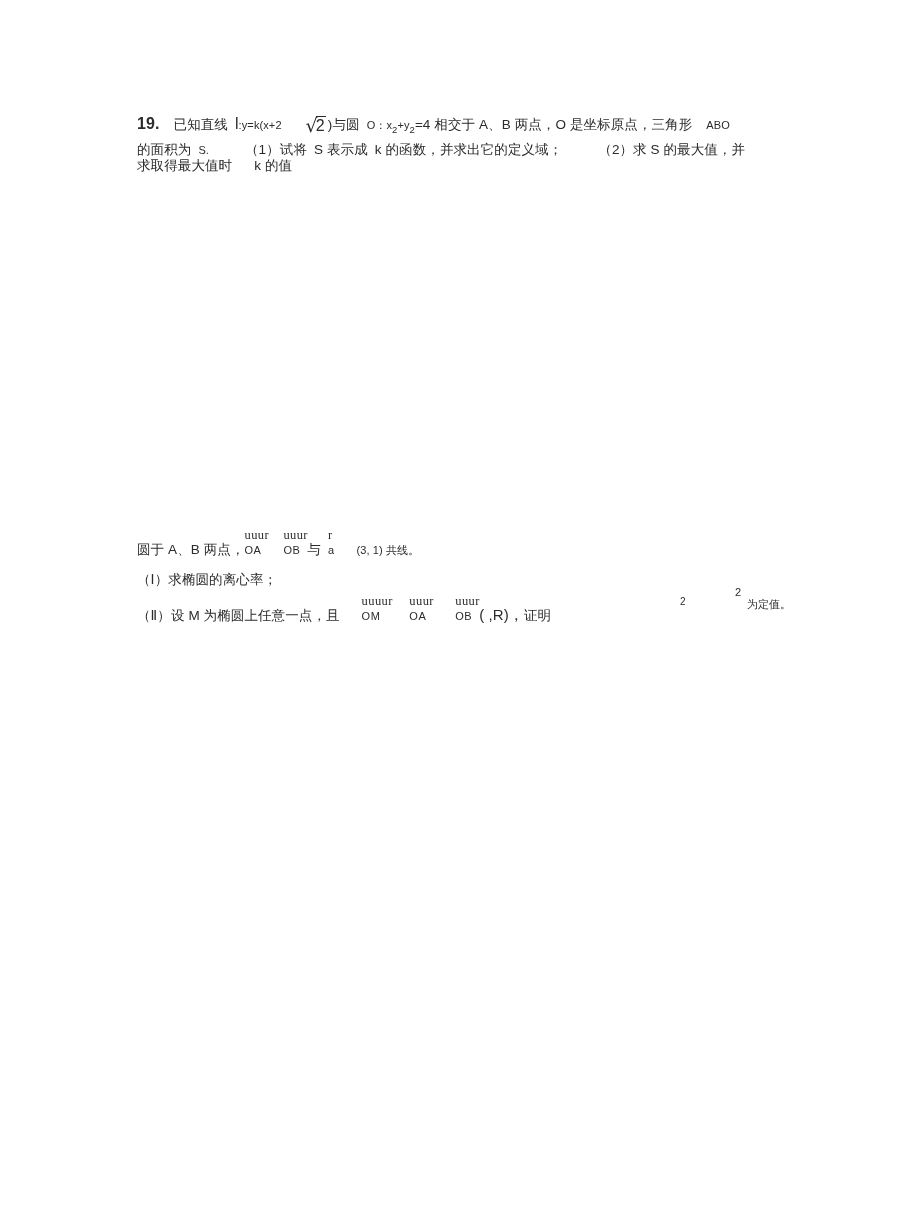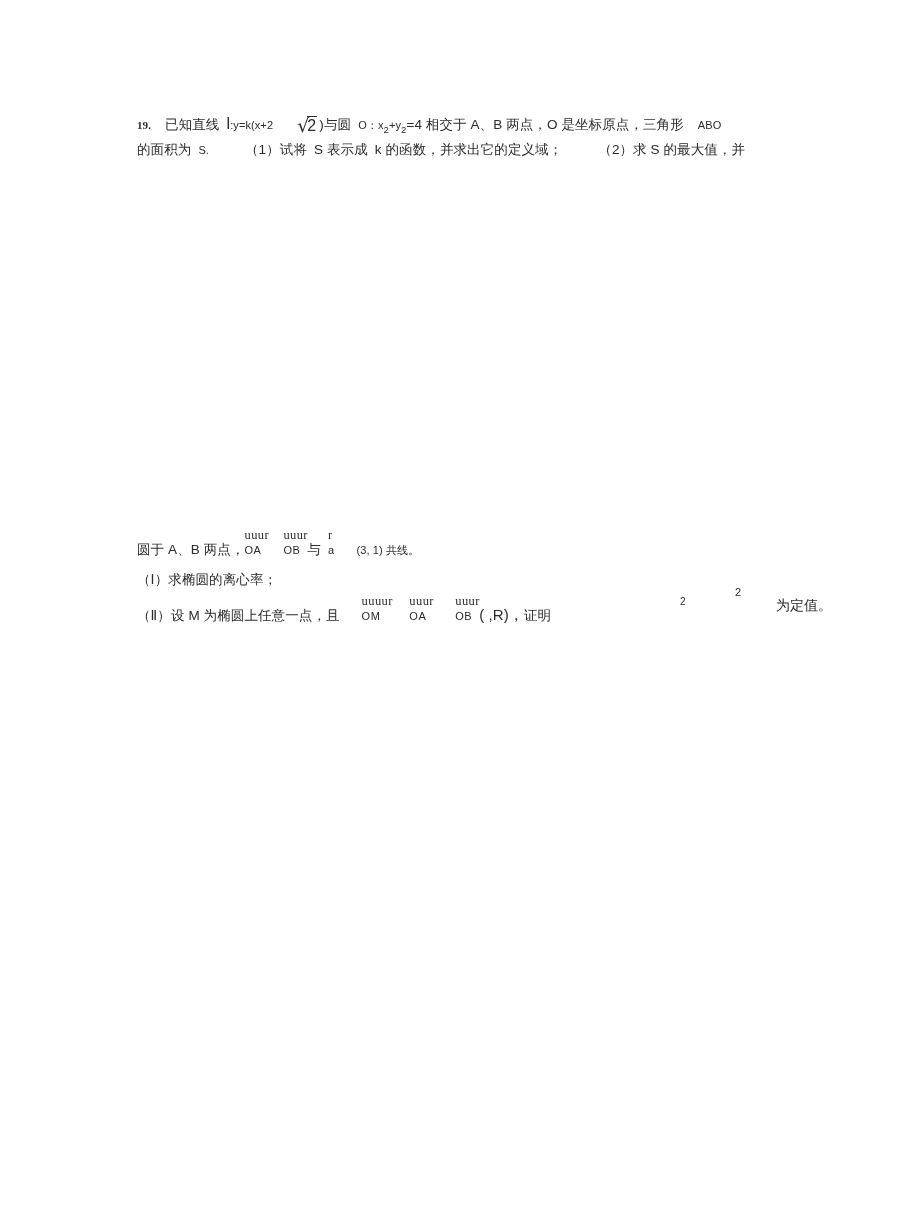--- a/index.html
+++ b/index.html
@@ -38,22 +38,21 @@
     color: #2b2b2b;
     letter-spacing: 0.1px;
   }
 
   .line.tall {
     line-height: 24px;
   }
 
   .num {
     font-weight: bold;
-    font-size: 11px;
-    font-family: Liberation Serif, serif;
+    font-size: 16px;
   }
 
   .latin {
     font-family: "Liberation Sans", "DejaVu Sans", sans-serif;
     font-size: 11px;
   }
 
   .big-latin {
     font-size: 11px;
     letter-spacing: 0.5px;
@@ -123,31 +122,32 @@
 <body>
 
 <div class="page">
 
   <div class="q-block" style="top:112px;">
 
     <div class="line tall"><span class="num">19.</span><span class="spacer-med"></span><span>已知直线</span><span class="spacer-sm"></span><span class="latin" style="font-size:16px;">l</span><span class="latin">:y=k(x+2</span><span class="spacer-wide"></span><span class="radical"><span class="rad-glyph">√</span><span class="rad-body">2</span></span><span>)与圆</span><span class="spacer-sm"></span><span class="latin">O：x</span><span class="sub">2</span><span class="latin">+y</span><span class="sub">2</span><span>=4 相交于 A、B 两点，O 是坐标原点，三角形</span><span class="spacer-med"></span><span class="latin">ABO</span></div>
 
     <div class="line" style="margin-top:3px;"><span>的面积为</span><span class="spacer-sm"></span><span class="latin">S.</span><span class="spacer-wide"></span><span class="spacer-med"></span><span>（1）试将</span><span class="spacer-sm"></span><span>S 表示成</span><span class="spacer-sm"></span><span>k 的函数，并求出它的定义域；</span><span class="spacer-wide"></span><span class="spacer-med"></span><span>（2）求 S 的最大值，并</span></div>
 
+    <div class="line"><span>求取得最大值时</span><span class="spacer-wide"></span><span>k 的值</span></div>
 
   </div>
 
   <div class="q-block" style="top:516px; width:700px;">
 
 
     <div class="line tall" style="margin-top:22px;"><span>圆于 A、B 两点，</span><span class="vec-wrap"><span class="vec-mark">uuur</span><span class="big-latin">OA</span></span><span class="spacer-wide"></span><span class="vec-wrap"><span class="vec-mark">uuur</span><span class="big-latin">OB</span></span><span class="spacer-sm"></span><span>与</span><span class="spacer-sm"></span><span class="vec-wrap"><span class="vec-mark">r</span><span class="big-latin">a</span></span><span class="spacer-wide"></span><span class="latin">(3, 1) 共线。</span></div>
 
     <div class="line" style="margin-top:10px;"><span>（Ⅰ）求椭圆的离心率；</span></div>
 
     <div class="line tall" style="margin-top:16px;"><span>（Ⅱ）设 M 为椭圆上任意一点，且</span><span class="spacer-wide"></span><span class="vec-wrap"><span class="vec-mark">uuuur</span><span class="big-latin">OM</span></span><span class="spacer-wide"></span><span class="spacer-sm"></span><span class="vec-wrap"><span class="vec-mark">uuur</span><span class="big-latin">OA</span></span><span class="spacer-wide"></span><span class="spacer-sm"></span><span class="vec-wrap"><span class="vec-mark">uuur</span><span class="big-latin">OB</span></span><span class="spacer-sm"></span><span class="latin" style="font-size:15px;">( ,R)，</span><span>证明</span></div>
 
     <span class="float-txt sub" style="left:543px; top:86px; font-size:10px;">2</span>
     <span class="float-txt sup" style="left:598px; top:76px; font-size:11px;">2</span>
-    <span class="float-txt" style="left:610px; top:81px; font-size:14px;margin-left:29px;">为定值。</span>
+    <span class="float-txt" style="left:610px; top:81px; font-size:11px;">为定值。</span>
 
   </div>
 
 </div>
 
 </body></html>

